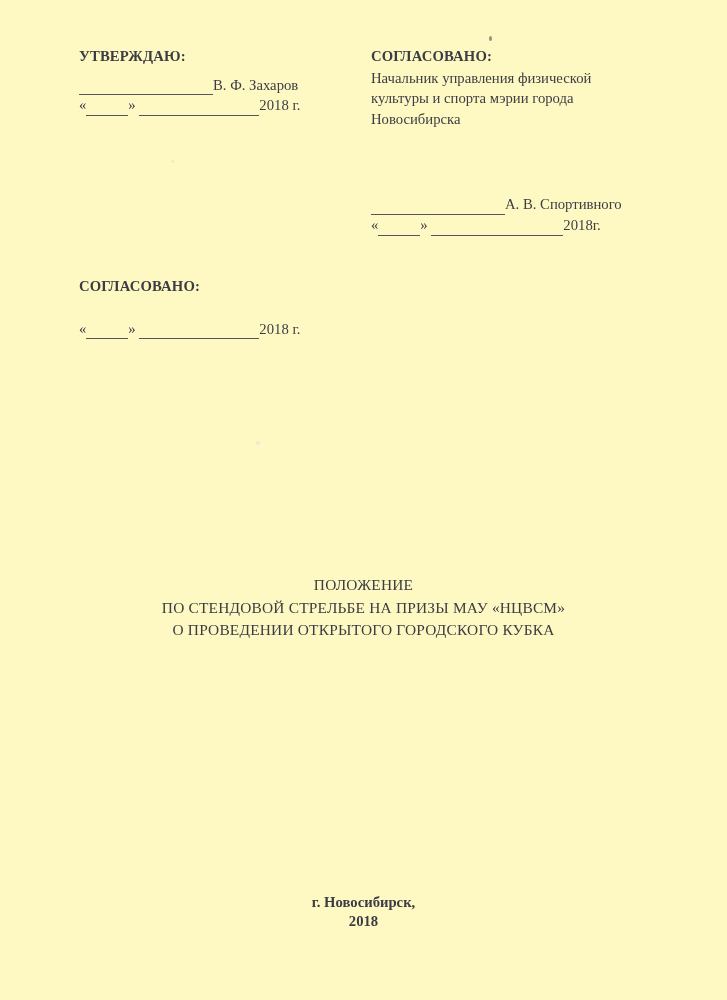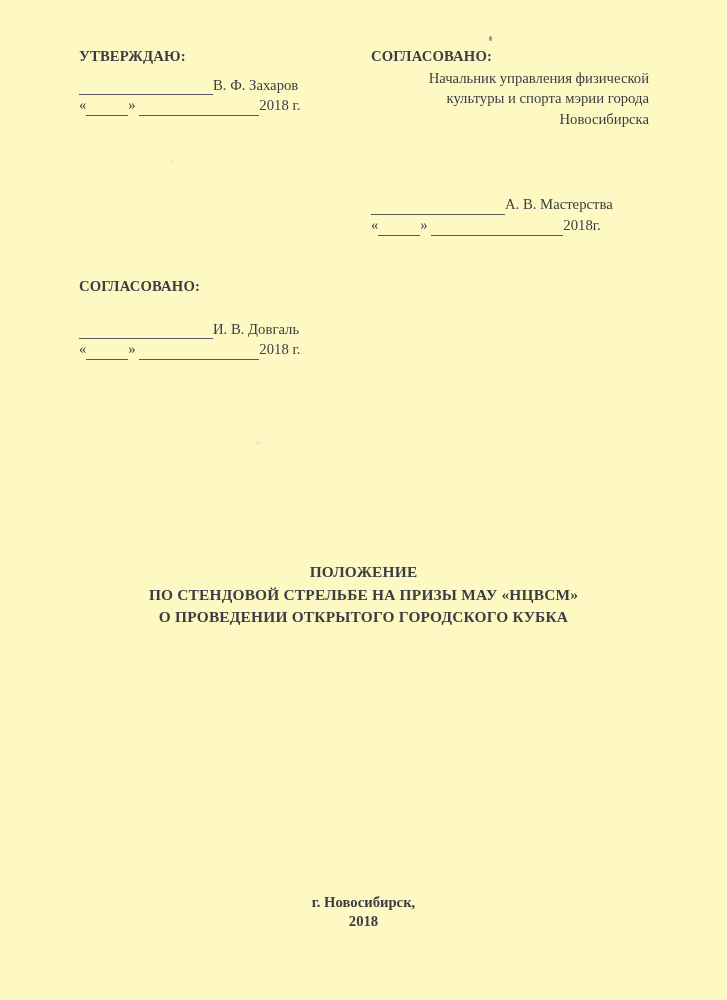--- a/index.html
+++ b/index.html
@@ -45,21 +45,21 @@
   .block-heading {
     font-weight: bold;
     margin: 0 0 1px 0;
     letter-spacing: .15px;
   }
   .block-body {
     margin: 0;
     text-align: justify;
     text-justify: inter-word;
   }
-  .block-body.ragged { text-align: right; }
+  .block-body.ragged { text-align: left; }
 
   .sign-rows {
     margin: 0;
   }
   .sign-row {
     white-space: nowrap;
     display: block;
   }
   .rule {
     display: inline-block;
@@ -72,24 +72,25 @@
   .rule-date  { width: 120px; }
   .rule-date-r{ width: 132px; }
   .quote { letter-spacing: 0; }
 
   
   #doc-title {
     position: absolute;
     left: 0;
     right: 0;
     text-align: center;
-    font-weight: bold;
+    font-weight: normal;
     font-size: 15.4px;
     line-height: 22.5px;
     letter-spacing: .2px;
+    margin-top: 13px;
   }
   #doc-title .tline { display: block; white-space: nowrap; }
 
   
   #doc-footer {
     position: absolute;
     left: 0;
     right: 0;
     text-align: center;
     font-weight: bold;
@@ -120,36 +121,33 @@
       </span>
     </div>
   </div>
 
   <div class="approval-block block-right" style="top:46px;">
     <div class="block-heading">СОГЛАСОВАНО:</div>
     <div class="block-body ragged">Начальник управления физической культуры и спорта мэрии города Новосибирска</div>
 
     <div class="sign-rows" style="margin-top:65px;">
       <span class="sign-row">
-        <span class="rule rule-name"></span><span>А. В. Мастерства</span>
+        <span class="rule rule-name"></span><span>А. В. Спортивного</span>
       </span>
       <span class="sign-row">
         <span class="quote">«</span><span class="rule rule-short"></span><span class="quote">»</span>
         <span class="rule rule-date-r"></span><span>2018г.</span>
       </span>
     </div>
   </div>
 
   <div class="approval-block block-left" style="top:276px;">
     <div class="block-heading">СОГЛАСОВАНО:</div>
 
     <div class="sign-rows" style="margin-top:22px;">
-      <span class="sign-row">
-        <span class="rule rule-name"></span><span>И. В. Довгаль</span>
-      </span>
       <span class="sign-row">
         <span class="quote">«</span><span class="rule rule-short"></span><span class="quote">»</span>
         <span class="rule rule-date"></span><span>2018 г.</span>
       </span>
     </div>
   </div>
 
   <div id="doc-title" style="top:561px;">
     <span class="tline">ПОЛОЖЕНИЕ</span>
     <span class="tline">ПО СТЕНДОВОЙ СТРЕЛЬБЕ НА ПРИЗЫ МАУ «НЦВСМ»</span>

